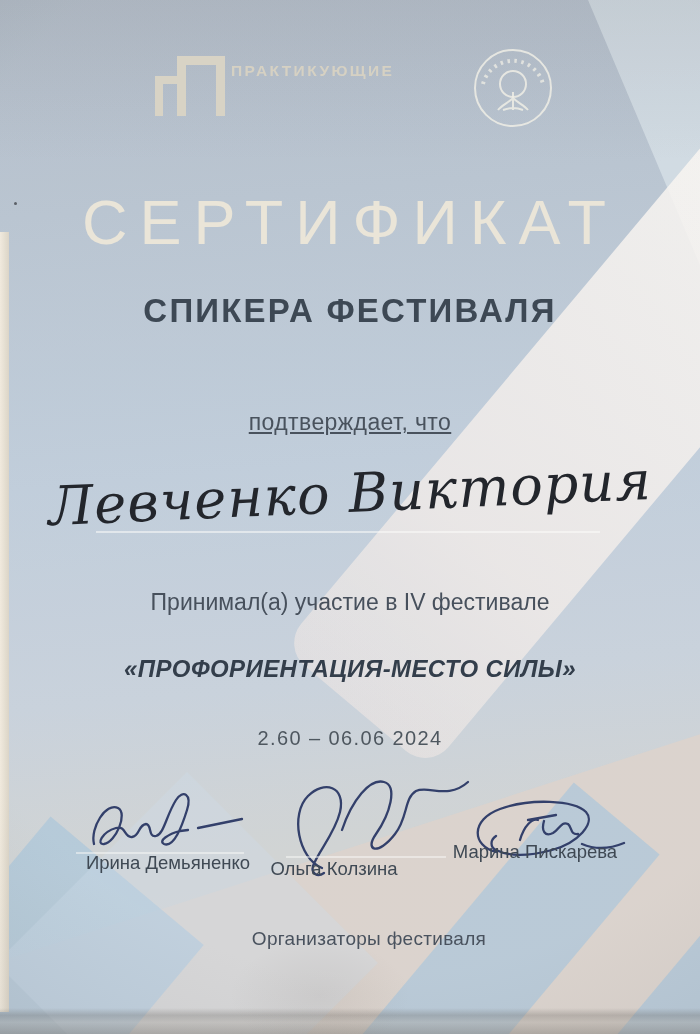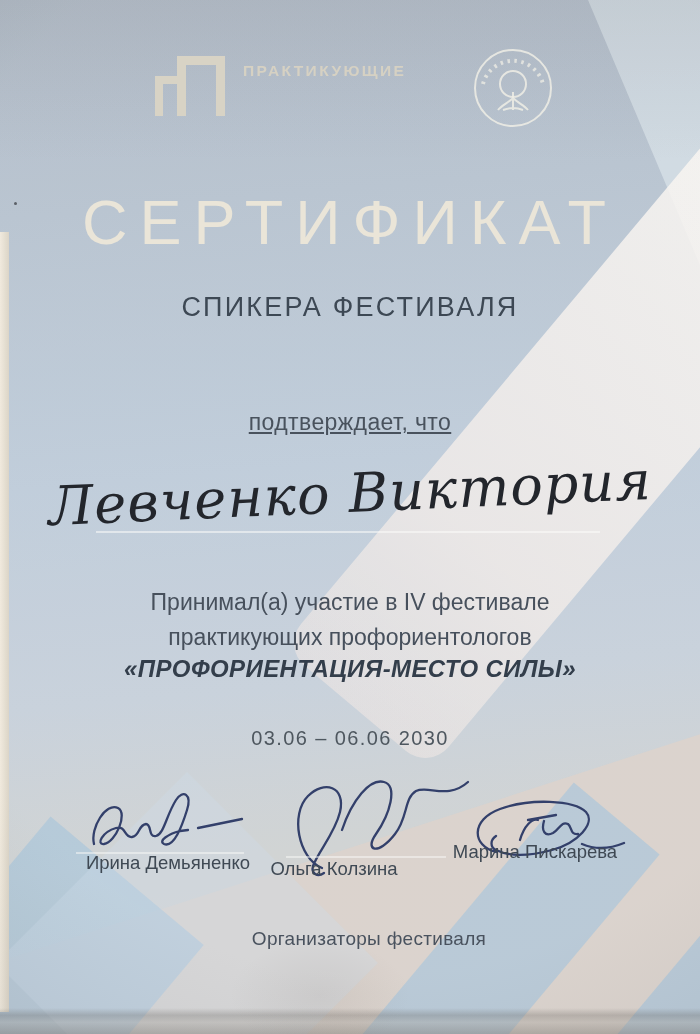--- a/index.html
+++ b/index.html
@@ -32,26 +32,26 @@
     background:radial-gradient(closest-side,rgba(110,100,92,0.10),rgba(110,100,92,0));}
   .left-paper-edge{left:0;top:232px;width:9px;height:780px;
     background:linear-gradient(90deg,#f0ead e0,#efe8da 40%,#d9d2c4);}
   .left-paper-edge{background:linear-gradient(90deg,#f0e9dc,#d9d2c4);}
   .bottom-edge{left:0;top:1008px;width:700px;height:26px;
     background:linear-gradient(180deg,rgba(86,83,77,0) 0%,rgba(86,83,77,0.28) 28%,rgba(160,155,147,0.35) 55%,rgba(120,116,109,0.45) 100%);}
   .dust{left:14px;top:202px;width:3px;height:3px;border-radius:50%;background:rgba(40,42,46,0.65);}
   
   .logo-mark{left:155px;top:56px;}
   .logo-text{left:231px;top:60px;color:#d6d1c3;font-weight:bold;font-size:15.5px;
-    letter-spacing:2.4px;line-height:21px;margin-left:12px;}
+    letter-spacing:2.4px;line-height:21px;}
   .emblem{left:471px;top:46px;}
   
   .ctr{left:0;width:700px;text-align:center;}
   .title{top:186px;font-size:63px;font-weight:400;letter-spacing:12px;color:#eae5d8;}
-  .subtitle{top:292px;font-size:27px;font-weight:400;letter-spacing:2.2px;color:#3d4854;}
+  .subtitle{top:292px;font-size:33px;font-weight:700;letter-spacing:2.2px;color:#3d4854;}
   .confirm{top:409px;font-size:23px;color:#49525d;letter-spacing:0.4px;text-decoration:underline;}
   .name{top:462px;font-family:"DejaVu Serif",serif;font-style:italic;font-weight:400;
     font-size:54px;color:#23262c;letter-spacing:1px;transform:rotate(-2.5deg);}
   .name-line{left:96px;top:531px;width:504px;height:2px;background:rgba(252,252,249,0.55);}
   .body1{top:589px;font-size:23px;color:#47505c;}
   .body2{top:624px;font-size:23px;color:#47505c;}
   .body3{top:655px;font-size:24px;font-weight:bold;color:#333e4b;letter-spacing:0.4px;font-style:italic;}
   .dates{top:727px;font-size:20px;color:#4e575f;letter-spacing:1.4px;}
   .sig{stroke:#33406b;stroke-width:2.3;fill:none;stroke-linecap:round;stroke-linejoin:round;}
   .sig-line{height:1.5px;background:rgba(250,250,247,0.5);}
@@ -98,23 +98,22 @@
       </g>
     </svg>
   </div>
 
   <div class="layer ctr title">СЕРТИФИКАТ</div>
   <div class="layer ctr subtitle">СПИКЕРА ФЕСТИВАЛЯ</div>
   <div class="layer ctr confirm">подтверждает, что</div>
   <div class="layer name-line"></div>
   <div class="layer ctr name">Левченко Виктория</div>
   <div class="layer ctr body1">Принимал(а) участие в IV фестивале</div>
-  <div class="layer ctr body2">практикующих профориентологов</div>
   <div class="layer ctr body3">«ПРОФОРИЕНТАЦИЯ-МЕСТО СИЛЫ»</div>
-  <div class="layer ctr dates">03.06 – 06.06 2030</div>
+  <div class="layer ctr dates">2.60 – 06.06 2024</div>
 
   <div class="layer" style="left:86px;top:786px;">
     <svg width="178" height="76" viewBox="0 0 178 76">
       <path class="sig" d="M8,58 C4,42 20,16 32,22 C42,27 30,56 18,58 C10,59 16,46 30,42 C40,39 38,52 46,51 C54,50 52,39 60,38 C66,38 62,52 70,50 C78,48 80,30 90,14 C97,3 106,8 101,24 C96,40 88,62 78,58 C72,55 82,48 94,45 L102,44 M112,42 L156,33"></path>
     </svg>
   </div>
   <div class="layer sig-line" style="left:76px;top:852px;width:168px;"></div>
   <div class="layer" style="left:282px;top:770px;">
     <svg width="195" height="112" viewBox="0 0 195 112">
       <path class="sig" d="M40,98 C16,88 8,44 26,26 C42,10 64,16 58,42 C53,63 36,82 31,96 C29,103 35,108 42,103 M60,60 C70,30 88,8 102,12 C116,16 108,44 94,64 C82,81 96,86 113,64 C126,48 122,28 134,21 C146,15 166,30 186,12"></path>

